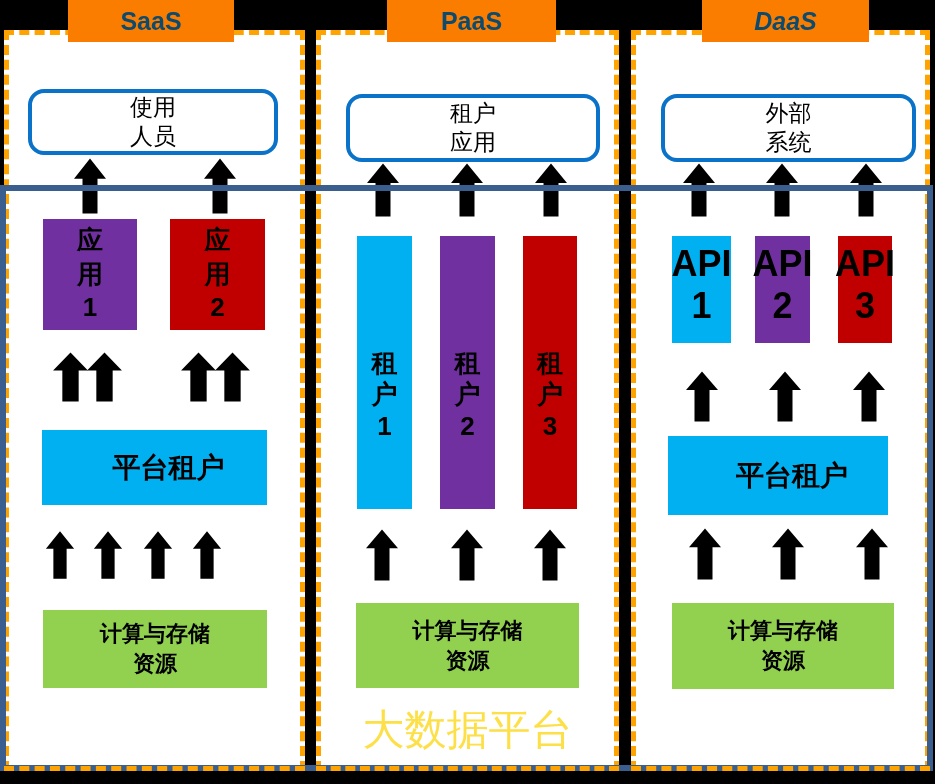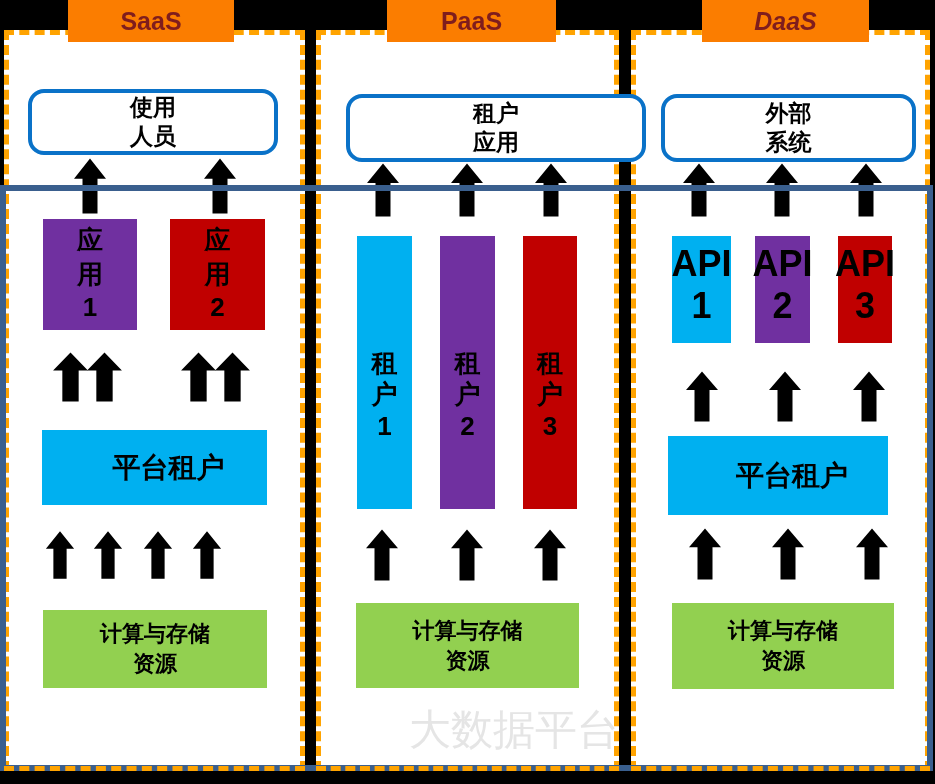--- a/index.html
+++ b/index.html
@@ -12,35 +12,35 @@
     position:absolute; top:30px; height:741px; background:#fff;
     border:5px dashed #FFA300; box-sizing:border-box; z-index:1;
   }
   #col-saas { left:4px;   width:301px; }
   #col-paas { left:316px; width:303px; }
   #col-daas { left:631px; width:299px; }
 
   .tab {
     position:absolute; top:0; height:42px; background:#FB7D00;
     display:flex; align-items:center; justify-content:center;
-    font-weight:bold; font-size:25px; color:#7f1d1d; z-index:6;
+    font-weight:bold; font-size:25px; color:#0c4a6e; z-index:6;
   }
   #tab-saas { left:68px;  width:166px; }
   #tab-paas { left:387px; width:169px; }
   #tab-daas { left:702px; width:167px; }
 
   .round-box {
     position:absolute; background:#fff; border:4px solid #0A72C8;
     border-radius:16px; box-sizing:border-box; z-index:3;
     display:flex; align-items:center; justify-content:center;
-    font-weight:bold; font-size:23px; line-height:1.25; text-align:center;
+    font-weight:normal; font-size:23px; line-height:1.25; text-align:center;
     white-space:pre-line;
   }
   #saas-top-box { left:28px;  top:89px; width:250px; height:66px; }
-  #paas-top-box { left:346px; top:94px; width:300px; height:68px; }
+  #paas-top-box { left:346px; top:94px; width:254px; height:68px; }
   #daas-top-box { left:661px; top:94px; width:255px; height:68px; }
 
   .fill-box {
     position:absolute; box-sizing:border-box; z-index:3;
     display:flex; align-items:center; justify-content:center;
     font-weight:bold; text-align:center; white-space:pre-line;
   }
   .app-box    { font-size:26px; line-height:1.3; }
   #saas-app-1 { left:43px;  top:219px; width:94px; height:111px; }
   #saas-app-2 { left:170px; top:219px; width:95px; height:111px; }
@@ -59,21 +59,21 @@
   #saas-tenant-box { left:42px;  top:430px; width:225px; height:75px; }
   #daas-tenant-box { left:668px; top:436px; width:220px; height:79px; }
 
   .resource-box { font-size:22px; line-height:1.35; }
   #saas-resource-box { left:43px;  top:610px; width:224px; height:78px; }
   #paas-resource-box { left:356px; top:603px; width:223px; height:85px; }
   #daas-resource-box { left:672px; top:603px; width:222px; height:86px; }
 
   .platform-label {
     position:absolute; left:316px; top:702px; width:303px; z-index:3;
-    text-align:right; font-size:42px; font-weight:normal; color:#e5e5e5;
+    text-align:center; font-size:42px; font-weight:normal; color:#fde047;
   }
 
   .arr { position:absolute; z-index:2; overflow:visible; }
 
   .blue-rect {
     position:absolute; left:0; top:185px; width:933px; height:586px;
     border:6px solid #3A5F8E; box-sizing:border-box; z-index:4;
     pointer-events:none; background:transparent;
   }
   .bottom-dash {

